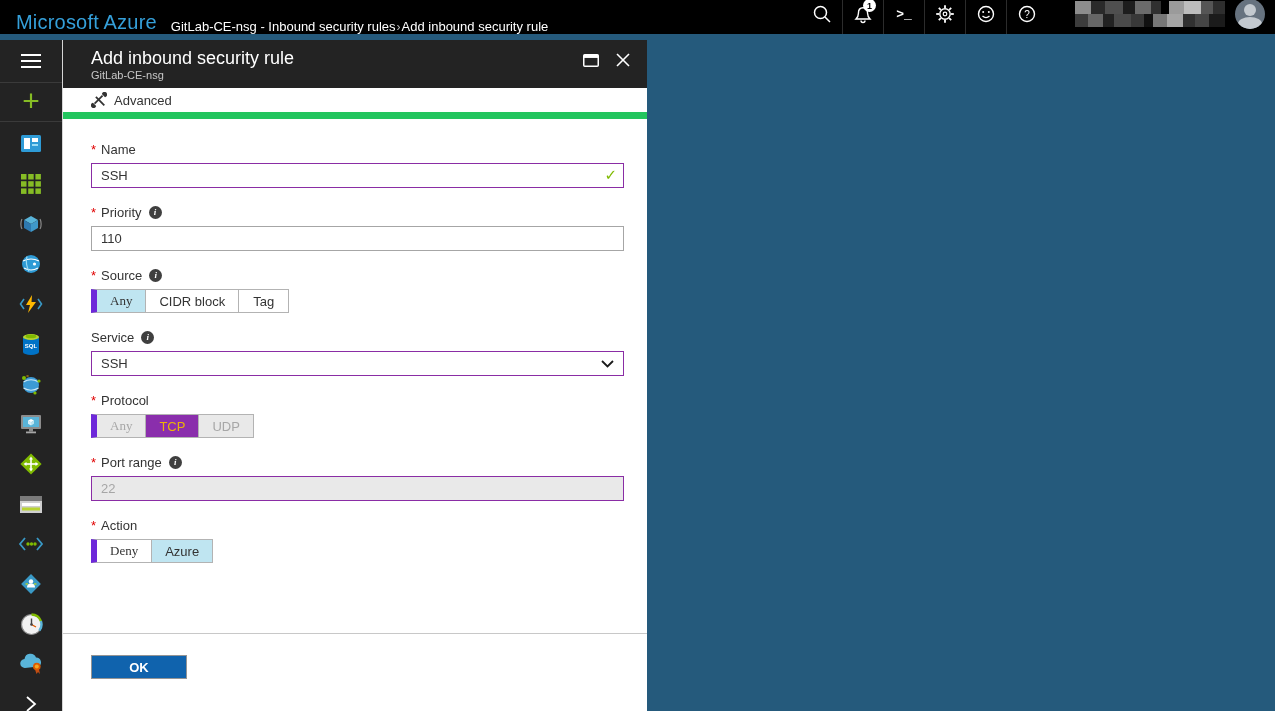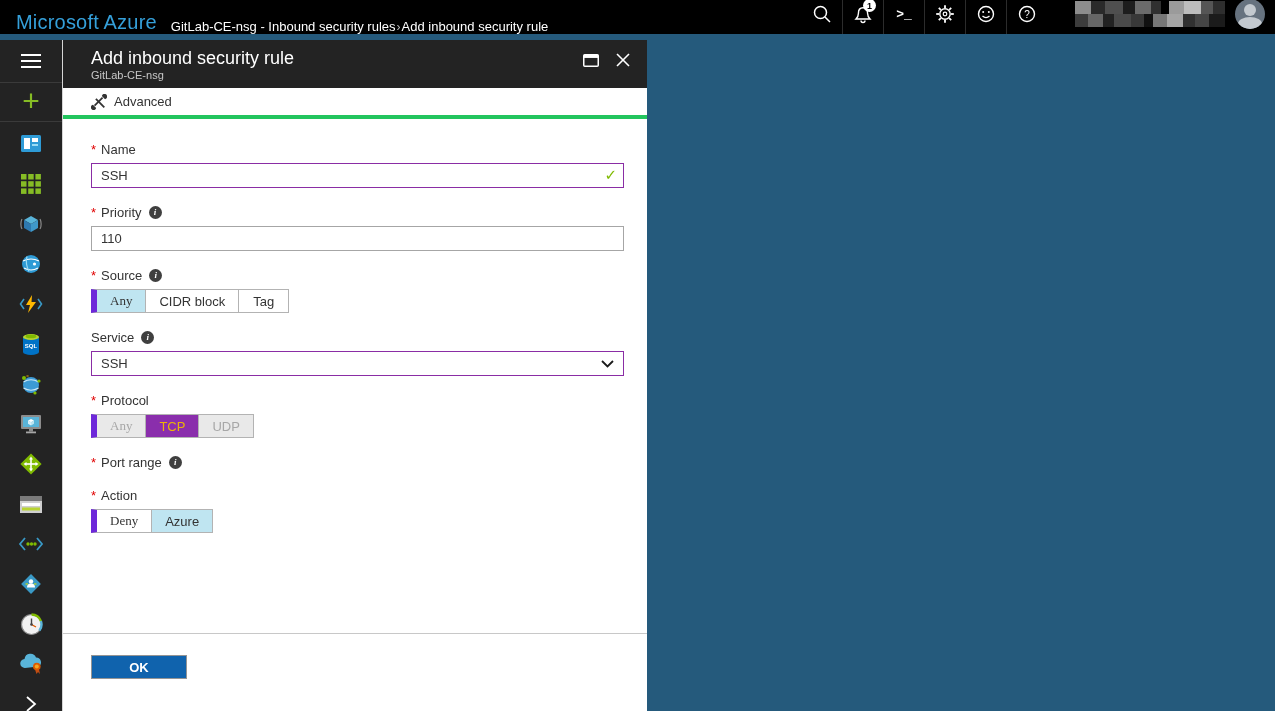--- a/index.html
+++ b/index.html
@@ -35,21 +35,21 @@
   .backdrop { position:absolute; top:40px; left:647px; width:628px; height:671px; background:#255a7c; }
 
   
   .panel { position:absolute; top:40px; left:62px; width:585px; height:671px; background:#fff; display:flex; flex-direction:column; border-left:1px solid #d6d6d6; }
   .panel-head { background:#232323; height:48px; padding:7px 14px 0 28px; position:relative; flex-shrink:0; }
   .panel-title { color:#fff; font-size:18px; font-weight:400; line-height:22px; }
   .panel-sub { color:#c8c8c8; font-size:11px; line-height:13px; }
   .panel-head-btns { position:absolute; top:8px; right:12px; display:flex; gap:8px; }
   .ph-btn { width:24px; height:24px; display:flex; align-items:center; justify-content:center; cursor:pointer; }
 
-  .toolbar { height:31px; display:flex; align-items:center; padding-left:28px; border-bottom:4px solid #22c55e; flex-shrink:0; }
+  .toolbar { height:31px; display:flex; align-items:center; padding-left:28px; border-bottom:7px solid #22c55e; flex-shrink:0; }
   .toolbar-btn { display:flex; align-items:center; gap:7px; font-size:13px; color:#333; cursor:pointer; }
 
   .form { flex:1; padding:21px 25px 0 28px; overflow:hidden; }
   .field { margin-bottom:15px; }
   .field-label { display:flex; align-items:center; gap:4px; font-size:13px; color:#333; margin-bottom:5px; height:18px; }
   .req { color:#e00000; font-size:13px; margin-right:1px; }
   .info-icon { width:13px; height:13px; border-radius:50%; background:#3f3f3f; color:#fff; font-size:9px; font-style:italic; font-weight:bold; font-family:"Liberation Serif","DejaVu Serif",serif; display:inline-flex; align-items:center; justify-content:center; margin-left:3px; }
 
   .text-input { width:533px; height:25px; border:1px solid #a6a6a6; font-size:13px; color:#333; padding:0 24px 0 9px; outline:none; font-family:inherit; background:#fff; }
   .purple-border { border:1px solid #8a2da5; }
@@ -409,20 +409,21 @@
         <div class="toggle-btn toggle-dis">UDP</div>
       </div>
     </div>
 
     <div class="field">
       <div class="field-label">
         <span class="req">*</span>
         <span>Port range</span>
         <span class="info-icon">i</span>
       </div>
+      <input class="text-input purple-border input-disabled" type="text" disabled="" value="22" style="">
     </div>
 
     <div class="field">
       <div class="field-label">
         <span class="req">*</span>
         <span>Action</span>
       </div>
       <div class="toggle-group">
         <div class="toggle-btn">Deny</div>
         <div class="toggle-btn toggle-selected">Azure</div>

